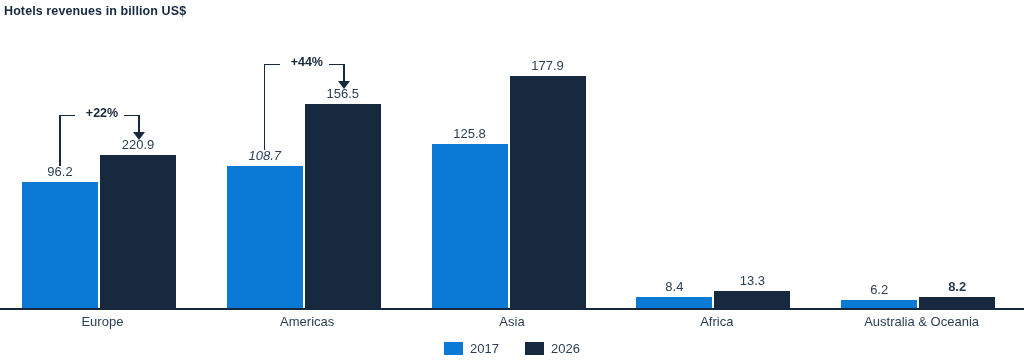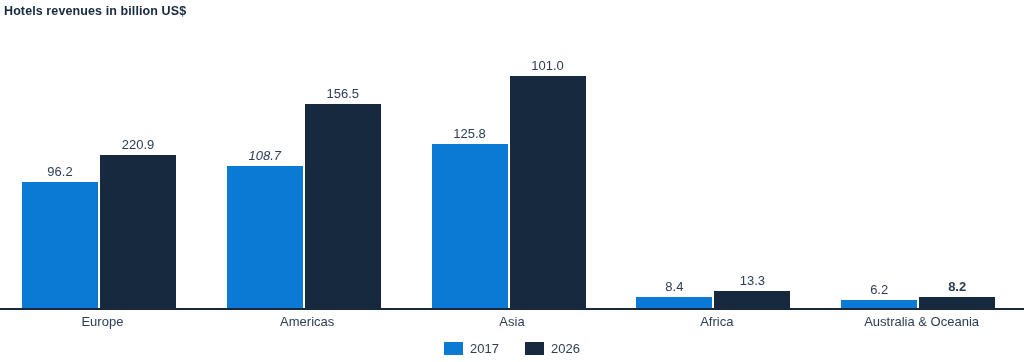--- a/index.html
+++ b/index.html
@@ -160,32 +160,48 @@
 <div class="chart-title">Hotels revenues in billion US$</div>
 
 <div class="plot">
   <div class="axis-line"></div>
   <div id="groups-host">
       <div class="group" style="left: 0px;">
         <div class="bar blue" style="height: 125.566px;"></div>
         <div class="bar navy" style="height: 153.238px;"></div>
         <div class="bar-value blue-v" style="bottom: 128.566px;">96.2</div>
         <div class="bar-value navy-v" style="bottom: 156.238px;">220.9</div>
+        <div class="connector" style="top: 94.7621px; height: 71.6716px;">
+          <div class="conn-v-left" style="top: 0px; height: 51.6716px;"></div>
+          <div class="conn-h left" style="top: 0px;"></div>
+          <div class="conn-h right" style="top: 0px;"></div>
+          <div class="conn-v-right" style="top: 0px; height: 18px;"></div>
+          <div class="arrow-head" style="top: 17px;"></div>
+          <div class="growth-label" style="top: -9px;">+22%</div>
+        </div>
       </div>
       <div class="group" style="left: 204.8px;">
         <div class="bar blue" style="height: 141.882px;"></div>
         <div class="bar navy" style="height: 204.274px;"></div>
         <div class="bar-value blue-v" style="bottom: 144.882px; font-style: italic;">108.7</div>
         <div class="bar-value navy-v" style="bottom: 207.274px;">156.5</div>
+        <div class="connector" style="top: 43.7263px; height: 106.392px;">
+          <div class="conn-v-left" style="top: 0px; height: 86.3916px;"></div>
+          <div class="conn-h left" style="top: 0px;"></div>
+          <div class="conn-h right" style="top: 0px;"></div>
+          <div class="conn-v-right" style="top: 0px; height: 18px;"></div>
+          <div class="arrow-head" style="top: 17px;"></div>
+          <div class="growth-label" style="top: -9px;">+44%</div>
+        </div>
       </div>
       <div class="group" style="left: 409.6px;">
         <div class="bar blue" style="height: 164.202px;"></div>
         <div class="bar navy" style="height: 232.206px;"></div>
         <div class="bar-value blue-v" style="bottom: 167.202px;">125.8</div>
-        <div class="bar-value navy-v" style="bottom: 235.206px;">101.0</div>
+        <div class="bar-value navy-v" style="bottom: 235.206px;">177.9</div>
       </div>
       <div class="group" style="left: 614.4px;">
         <div class="bar blue" style="height: 10.9642px;"></div>
         <div class="bar navy" style="height: 17.36px;"></div>
         <div class="bar-value blue-v" style="bottom: 13.9642px;">8.4</div>
         <div class="bar-value navy-v" style="bottom: 20.36px;">13.3</div>
       </div>
       <div class="group" style="left: 819.2px;">
         <div class="bar blue" style="height: 8.09263px;"></div>
         <div class="bar navy" style="height: 10.7032px;"></div>

